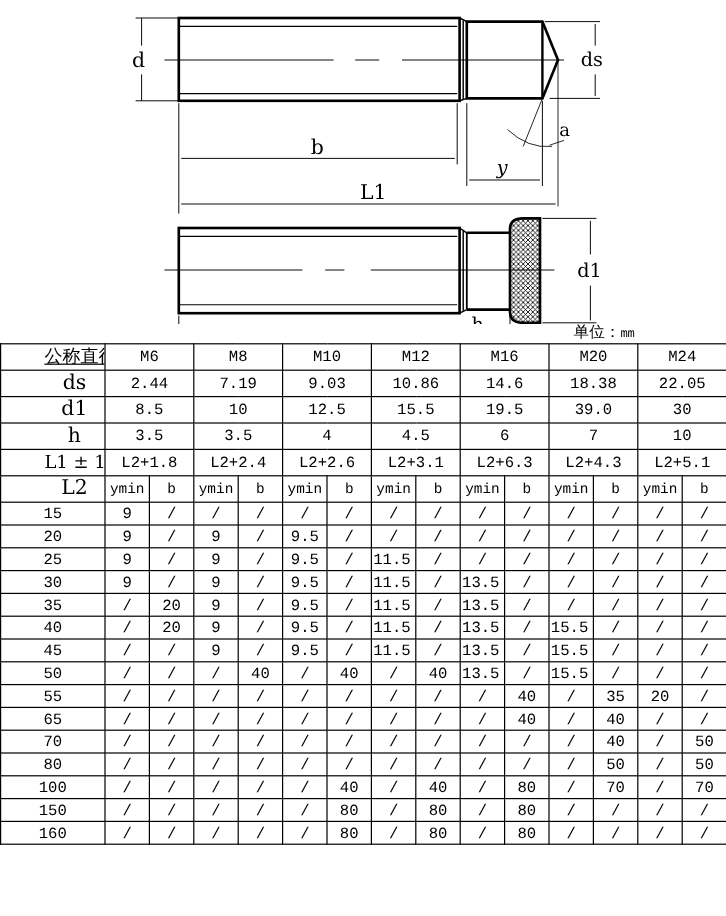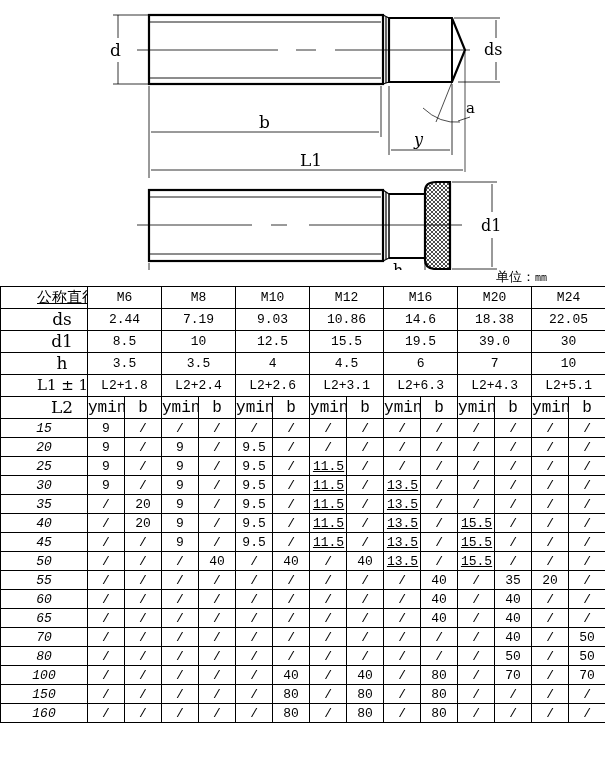--- a/index.html
+++ b/index.html
@@ -1,34 +1,34 @@
 <!DOCTYPE html>
 <html><head>
 <meta charset="utf-8">
 <style>
   html, body { margin: 0; padding: 0; background: #ffffff; }
   body { width: 605px; height: 763px; position: relative; overflow: hidden;
          font-family: "DejaVu Serif", "Liberation Serif", serif; color: #000; }
   #drawing { position: absolute; left: 0; top: 0; width: 605px; height: 270px; }
-  #unit { position: absolute; left: 496px; top: 268px; font-size: 13px;
+  #unit { position: absolute; left: 478px; top: 268px; font-size: 13px;
           font-family: "DejaVu Sans", sans-serif; }
   #unit .mm { font-size: 10px; font-family: "DejaVu Sans Mono", monospace; }
   table.spec { position: absolute; left: 0; top: 286px; border-collapse: collapse;
                table-layout: fixed; width: 605px; }
   table.spec td { border: 1px solid #000; text-align: center; padding: 0;
                   font-family: "Liberation Mono", "DejaVu Sans Mono", monospace;
                   font-size: 13px; line-height: 1; overflow: hidden; white-space: nowrap; }
   table.spec tr.srow td { height: 21px; }
   table.spec tr.drow td { height: 18px; font-size: 13px; }
   table.spec td.rowhead { font-family: "DejaVu Serif", "Liberation Serif", serif; font-size: 17px; padding-left: 36px; }
   table.spec td.rowhead.cn { font-size: 15px; font-family: "DejaVu Sans", sans-serif; text-decoration: underline; }
   table.spec td.rowhead.small { font-size: 15px; }
-  table.spec td.sub { font-size: 16px; }
-  table.spec td.drowhead { font-size: 14px; font-style: italic; }
-  table.spec td.lalign { text-align: center; padding-left: 1px; text-decoration: underline; }
+  table.spec td.sub { font-size: 12px; }
+  table.spec td.drowhead { font-size: 14px; }
+  table.spec td.lalign { text-align: left; padding-left: 1px; }
 </style>
 </head>
 <body>
 
 <svg id="drawing" viewBox="0 0 605 270" xmlns="http://www.w3.org/2000/svg">
   <defs>
     <pattern id="knurl" width="4" height="4" patternUnits="userSpaceOnUse">
       <path d="M0,0 L4,4 M4,0 L0,4" stroke="#000" stroke-width="0.7"></path>
     </pattern>
   </defs>
@@ -376,37 +376,20 @@
         <td>/</td>
         <td>/</td>
         <td>/</td>
         <td>40</td>
         <td>/</td>
         <td>35</td>
         <td>20</td>
         <td>/</td>
       </tr>
       <tr class="drow">
-        <td class="drowhead">60</td>
-        <td>/</td>
-        <td>/</td>
-        <td>/</td>
-        <td>/</td>
-        <td>/</td>
-        <td>/</td>
-        <td>/</td>
-        <td>/</td>
-        <td>/</td>
-        <td>40</td>
-        <td>/</td>
-        <td>40</td>
-        <td>/</td>
-        <td>/</td>
-      </tr>
-      <tr class="drow">
         <td class="drowhead">65</td>
         <td>/</td>
         <td>/</td>
         <td>/</td>
         <td>/</td>
         <td>/</td>
         <td>/</td>
         <td>/</td>
         <td>/</td>
         <td>/</td>

